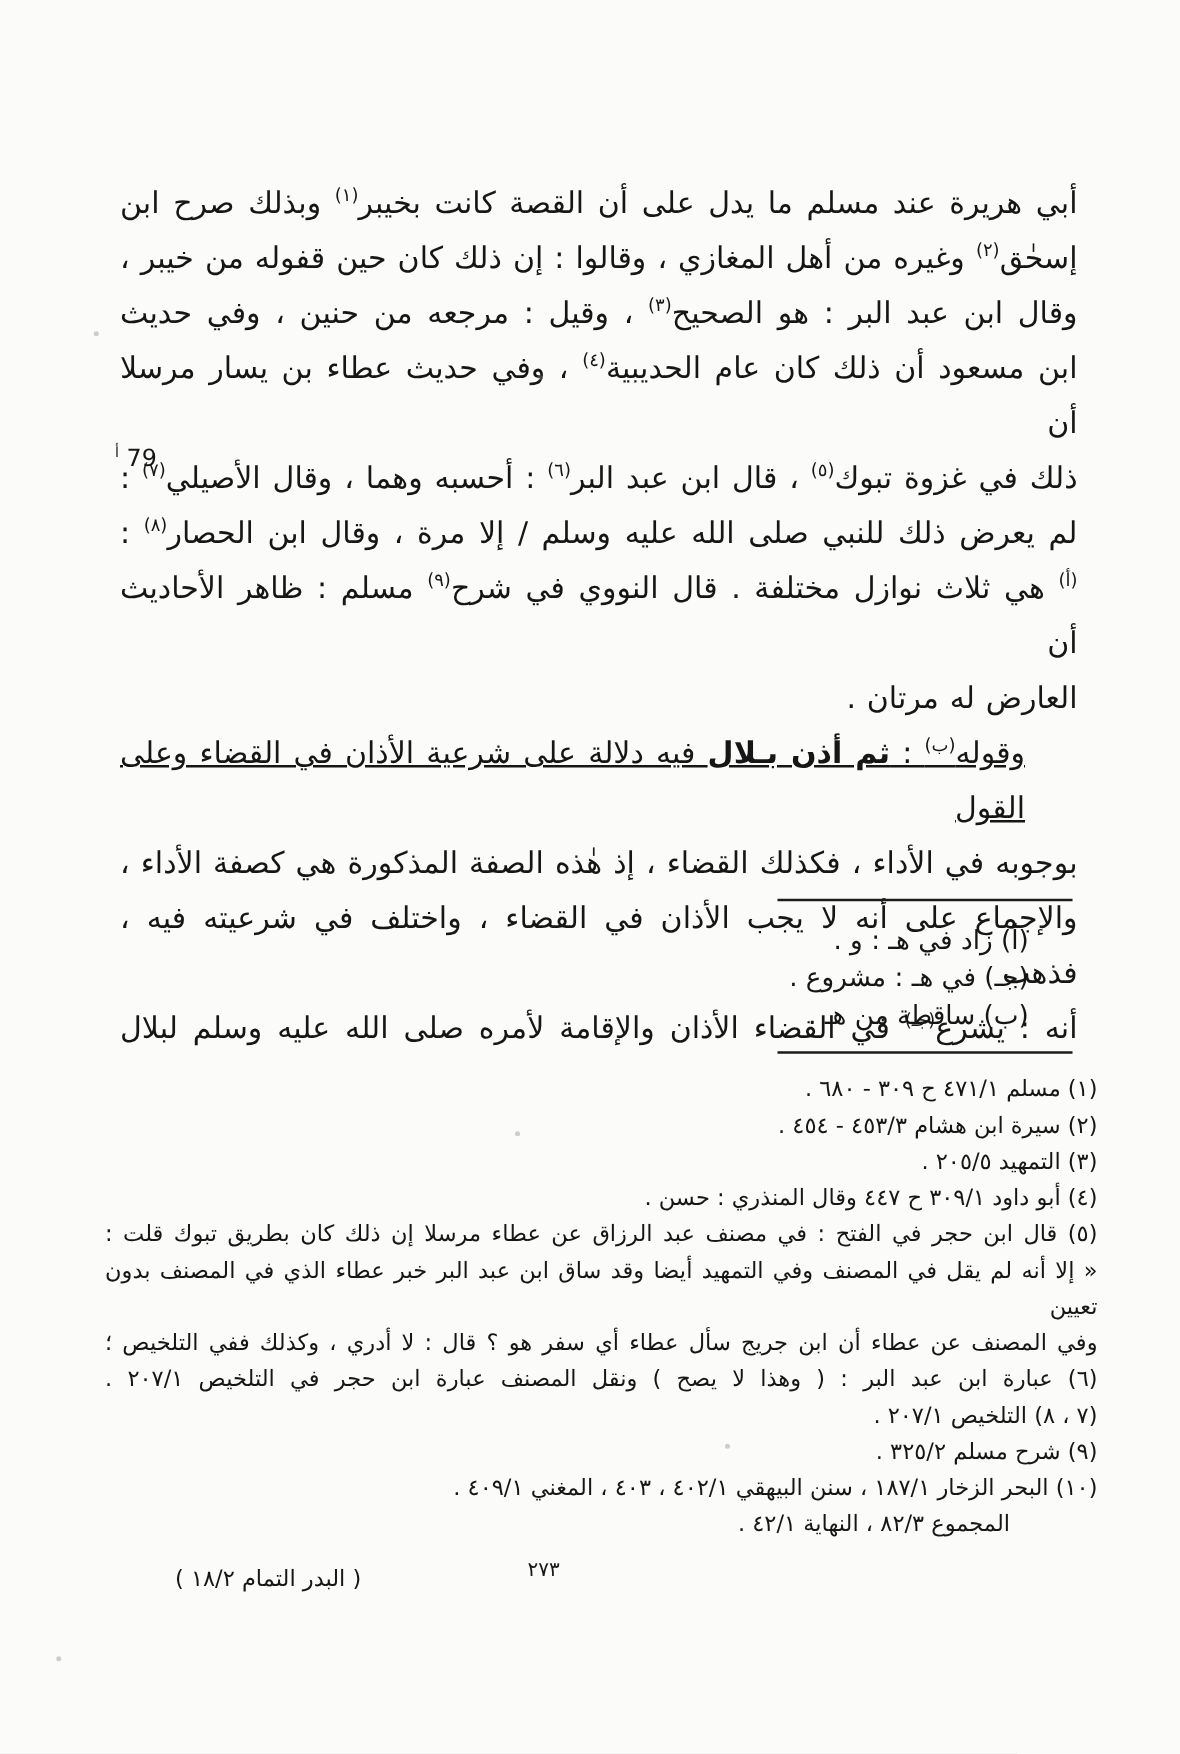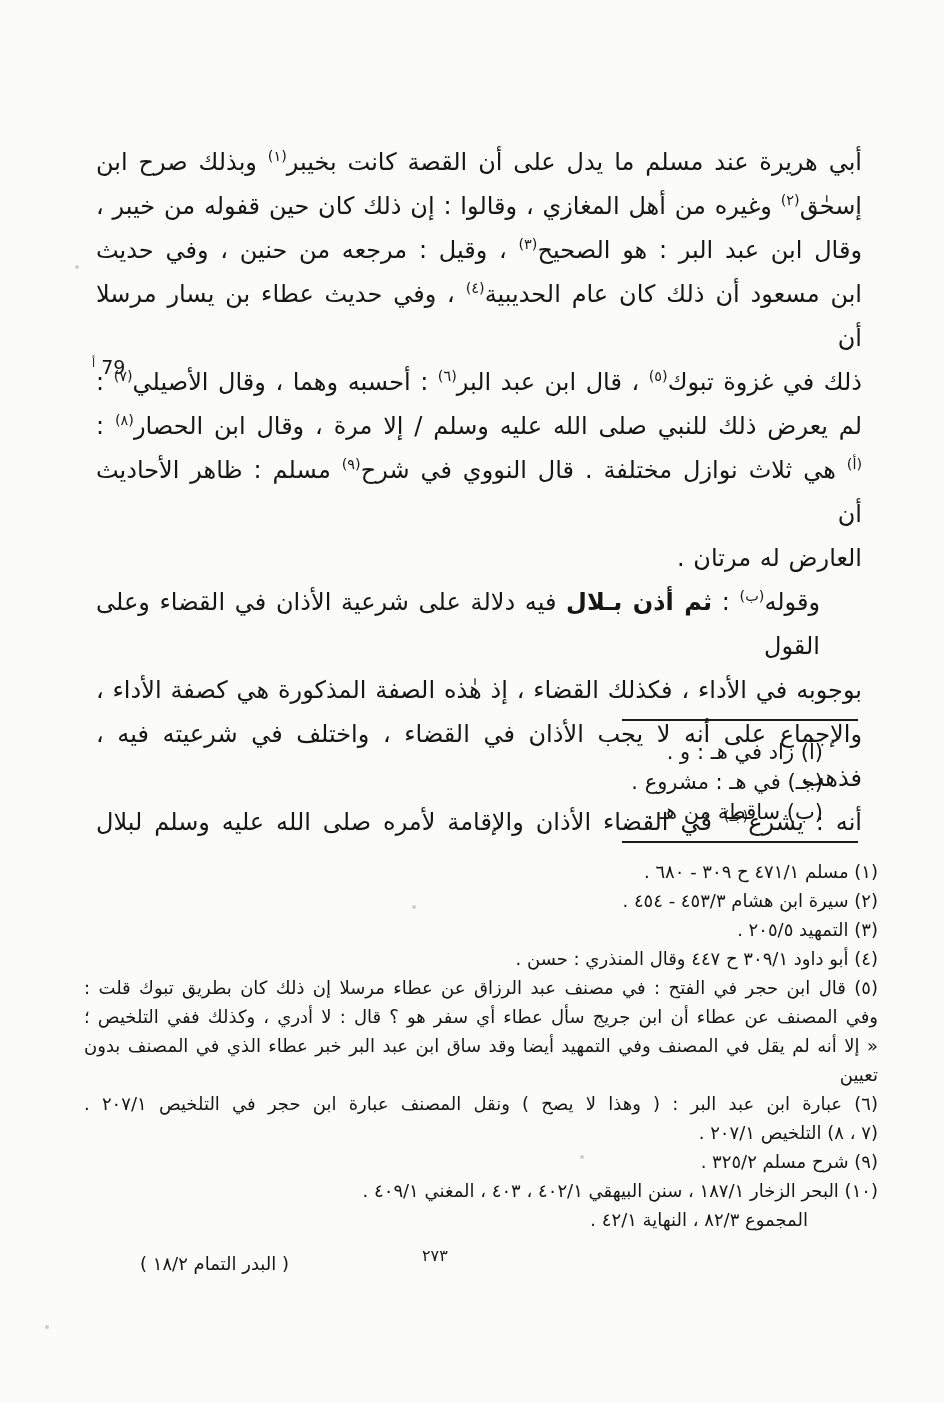--- a/index.html
+++ b/index.html
@@ -113,21 +113,21 @@
         <div class="line">أبي هريرة عند مسلم ما يدل على أن القصة كانت بخيبر<sup>(١)</sup> وبذلك صرح ابن</div>
         <div class="line">إسحٰق<sup>(٢)</sup> وغيره من أهل المغازي ، وقالوا : إن ذلك كان حين قفوله من خيبر ،</div>
         <div class="line">وقال ابن عبد البر : هو الصحيح<sup>(٣)</sup> ، وقيل : مرجعه من حنين ، وفي حديث</div>
         <div class="line">ابن مسعود أن ذلك كان عام الحديبية<sup>(٤)</sup> ، وفي حديث عطاء بن يسار مرسلا أن</div>
         <div class="line">ذلك في غزوة تبوك<sup>(٥)</sup> ، قال ابن عبد البر<sup>(٦)</sup> : أحسبه وهما ، وقال الأصيلي<sup>(٧)</sup> :</div>
         <div class="line">لم يعرض ذلك للنبي صلى الله عليه وسلم / إلا مرة ، وقال ابن الحصار<sup>(٨)</sup> :</div>
         <div class="line"><sup>(أ)</sup> هي ثلاث نوازل مختلفة . قال النووي في شرح<sup>(٩)</sup> مسلم : ظاهر الأحاديث أن</div>
         <div class="line end">العارض له مرتان .</div>
       </div>
     <div id="para2">
-        <div class="line" style="padding-right: 42px;">وقوله<sup>(ب)</sup> : <b>ثم أذن بـلال</b> فيه دلالة على شرعية الأذان في القضاء وعلى القول</div>
+        <div class="line" style="padding-right: 42px; text-decoration: underline;">وقوله<sup>(ب)</sup> : <b>ثم أذن بـلال</b> فيه دلالة على شرعية الأذان في القضاء وعلى القول</div>
         <div class="line">بوجوبه في الأداء ، فكذلك القضاء ، إذ هٰذه الصفة المذكورة هي كصفة الأداء ،</div>
         <div class="line">والإجماع على أنه لا يجب الأذان في القضاء ، واختلف في شرعيته فيه ، فذهب</div>
         <div class="line">أنه : يشرع<sup>(جـ)</sup> في القضاء الأذان والإقامة لأمره صلى الله عليه وسلم لبلال</div>
       </div>
   </div>
 
   <div class="sep sep1"></div>
 
   <div class="letter-notes" id="letter-notes">
       <div class="">(أ) زاد في هـ : و .</div>
@@ -136,22 +136,22 @@
     </div>
 
   <div class="sep sep2"></div>
 
   <div class="footnotes" id="footnotes">
       <div class="fline end">(١) مسلم ٤٧١/١ ح ٣٠٩ - ٦٨٠ .</div>
       <div class="fline end">(٢) سيرة ابن هشام ٤٥٣/٣ - ٤٥٤ .</div>
       <div class="fline end">(٣) التمهيد ٢٠٥/٥ .</div>
       <div class="fline end">(٤) أبو داود ٣٠٩/١ ح ٤٤٧ وقال المنذري : حسن .</div>
       <div class="fline">(٥) قال ابن حجر في الفتح : في مصنف عبد الرزاق عن عطاء مرسلا إن ذلك كان بطريق تبوك قلت :</div>
+      <div class="fline">« إلا أنه لم يقل في المصنف وفي التمهيد أيضا وقد ساق ابن عبد البر خبر عطاء الذي في المصنف بدون تعيين</div>
       <div class="fline">وفي المصنف عن عطاء أن ابن جريج سأل عطاء أي سفر هو ؟ قال : لا أدري ، وكذلك ففي التلخيص ؛</div>
-      <div class="fline">« إلا أنه لم يقل في المصنف وفي التمهيد أيضا وقد ساق ابن عبد البر خبر عطاء الذي في المصنف بدون تعيين</div>
       <div class="fline">(٦) عبارة ابن عبد البر : ( وهذا لا يصح ) ونقل المصنف عبارة ابن حجر في التلخيص ٢٠٧/١ .</div>
       <div class="fline end">(٧ ، ٨) التلخيص ٢٠٧/١ .</div>
       <div class="fline end">(٩) شرح مسلم ٣٢٥/٢ .</div>
       <div class="fline end">(١٠) البحر الزخار ١٨٧/١ ، سنن البيهقي ٤٠٢/١ ، ٤٠٣ ، المغني ٤٠٩/١ .</div>
       <div class="fline end" style="padding-right: 70px;">المجموع ٨٢/٣ ، النهاية ٤٢/١ .</div>
     </div>
 
   <div class="edition">( البدر التمام ١٨/٢ )</div>
   <div class="page-number">٢٧٣</div>
 

